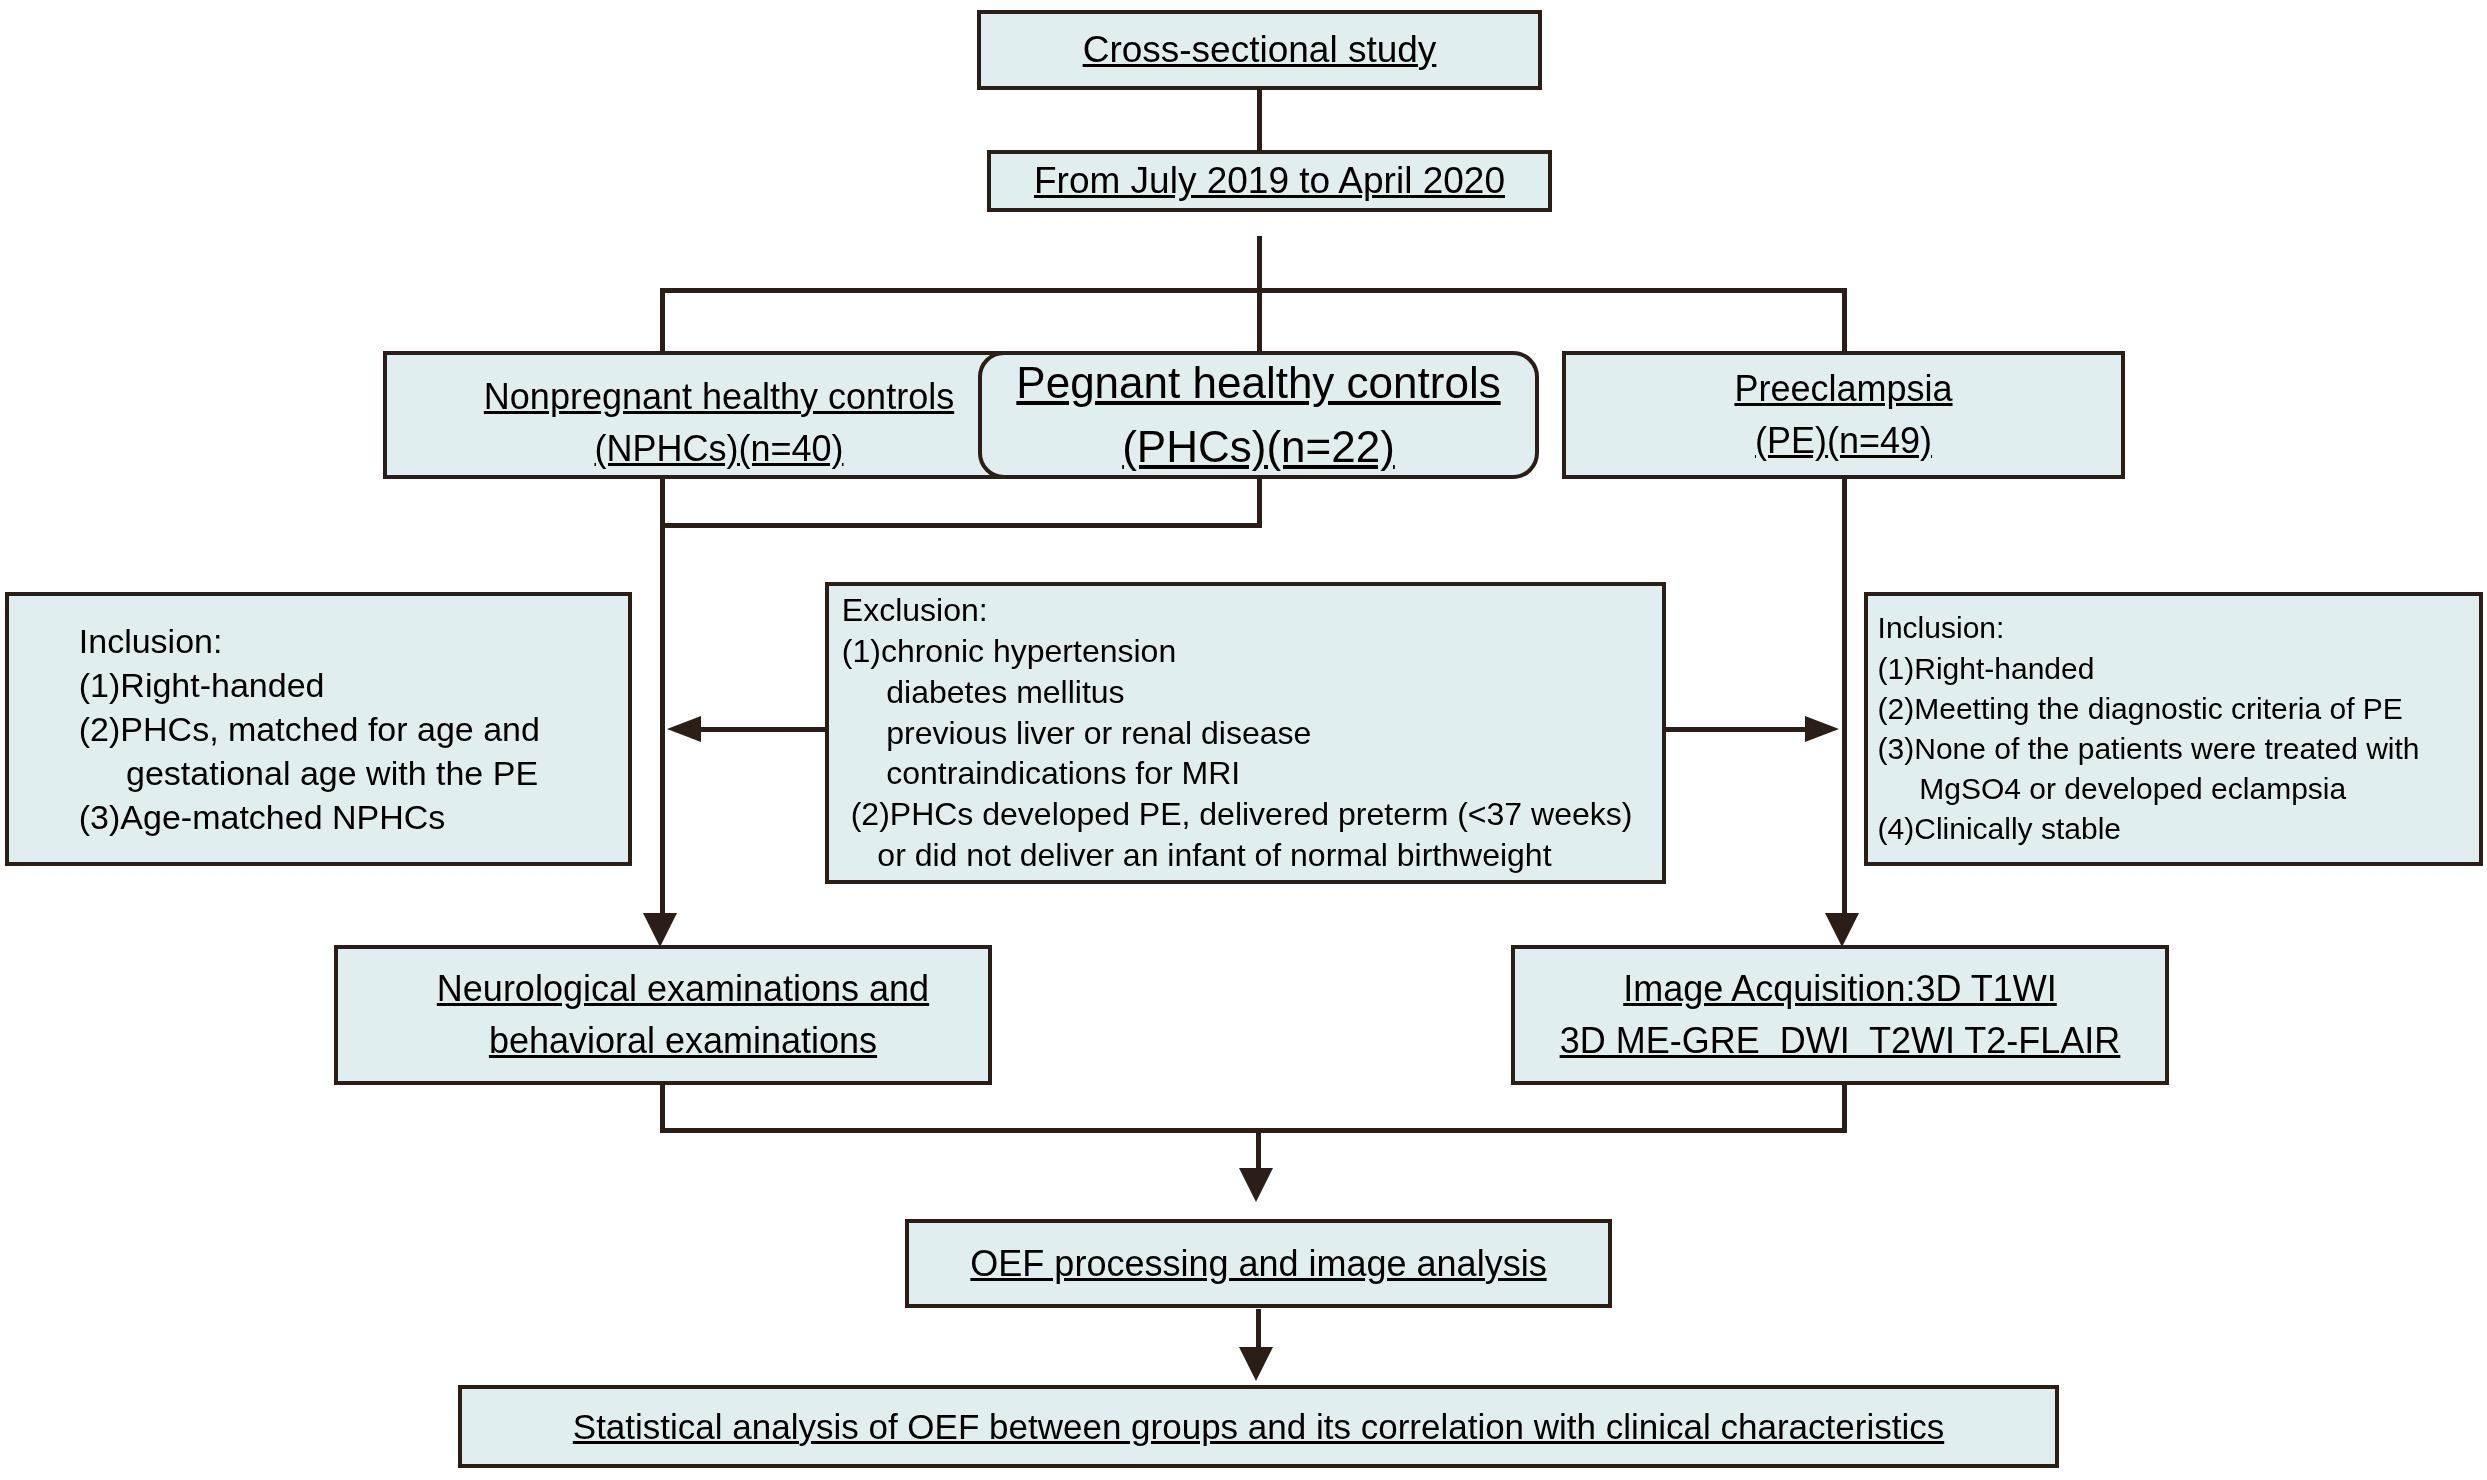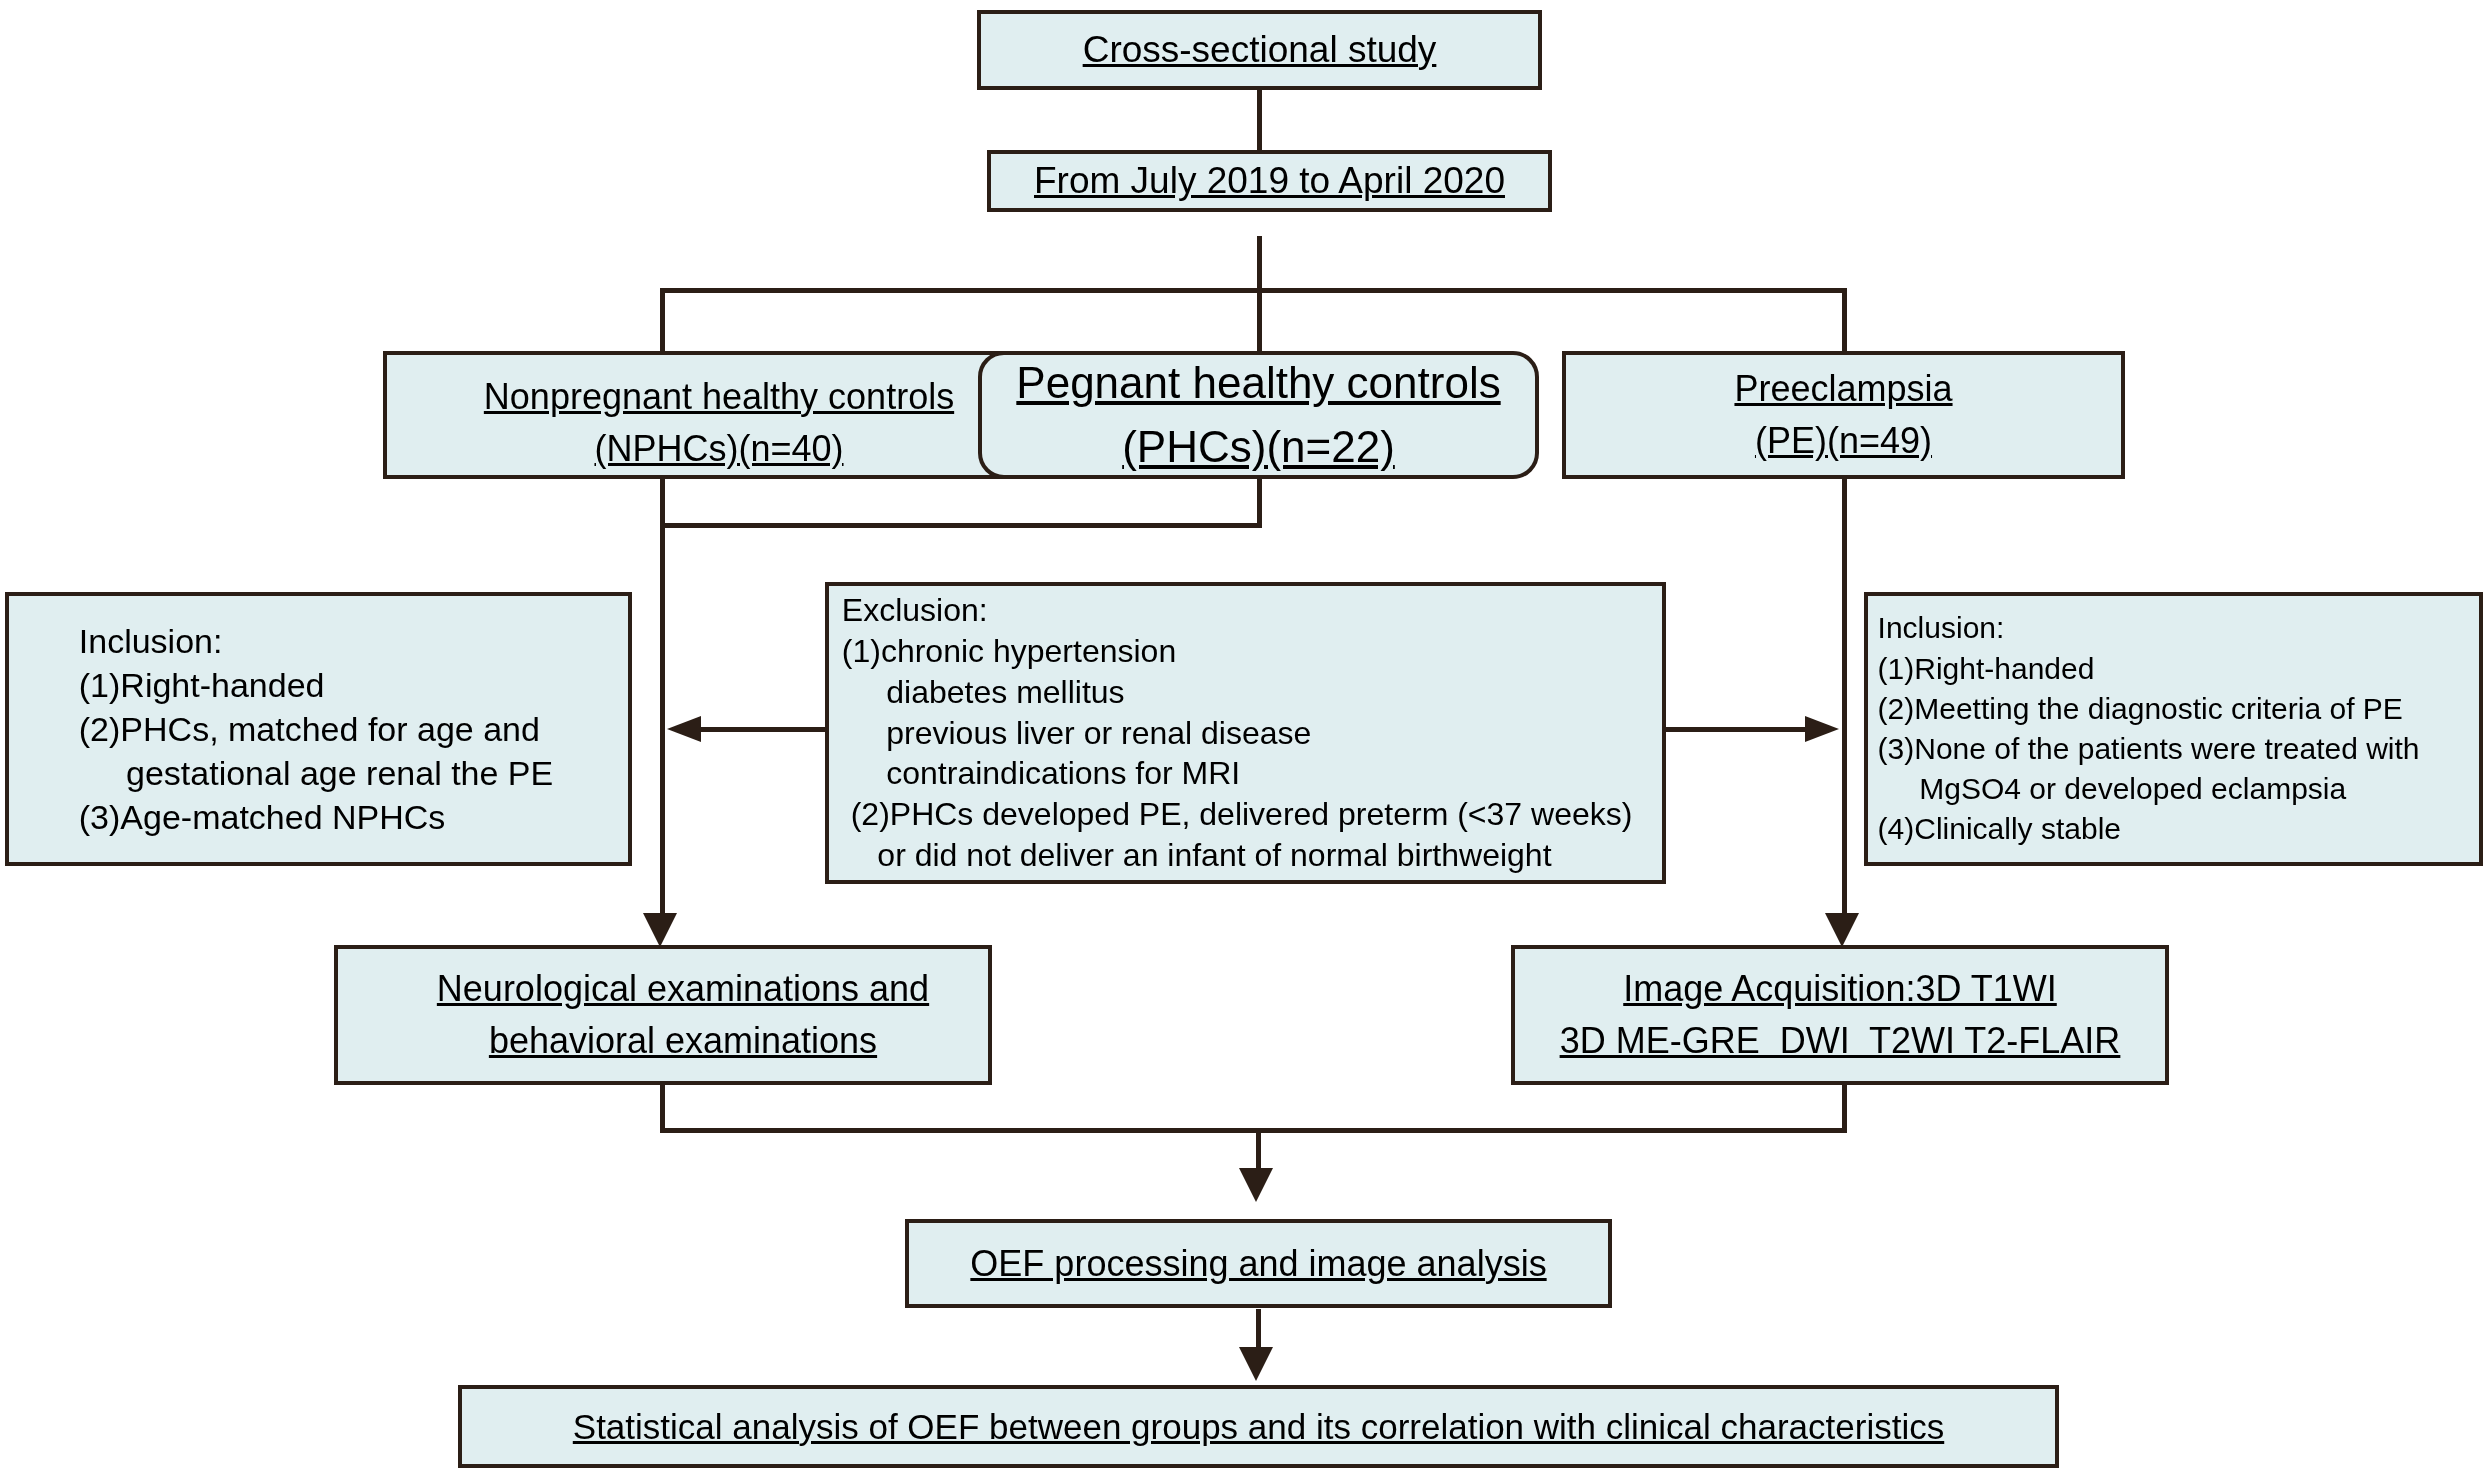--- a/index.html
+++ b/index.html
@@ -90,21 +90,21 @@
   </div>
   <div class="box center" id="b-pe">
     <div class="ln">Preeclampsia</div>
     <div class="ln">(PE)(n=49)</div>
   </div>
 
   <div class="box leftalign" id="b-incl-l">
     <div class="ln">Inclusion:</div>
     <div class="ln">(1)Right-handed</div>
     <div class="ln">(2)PHCs, matched for age and</div>
-    <div class="ln">     gestational age renal the PE</div>
+    <div class="ln">     gestational age with the PE</div>
     <div class="ln">(3)Age-matched NPHCs</div>
   </div>
 
   <div class="box leftalign" id="b-excl">
     <div class="ln">Exclusion:</div>
     <div class="ln">(1)chronic hypertension</div>
     <div class="ln">     diabetes mellitus</div>
     <div class="ln">     previous liver or renal disease</div>
     <div class="ln">     contraindications for MRI</div>
     <div class="ln"> (2)PHCs developed PE, delivered preterm (&lt;37 weeks)</div>

